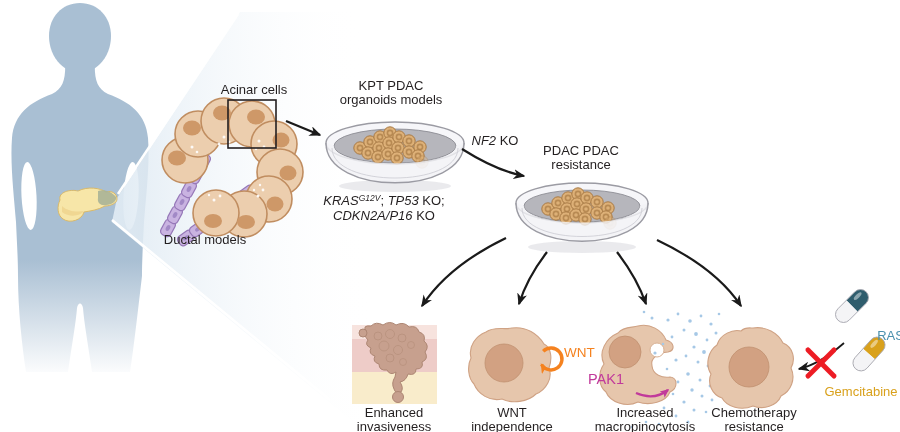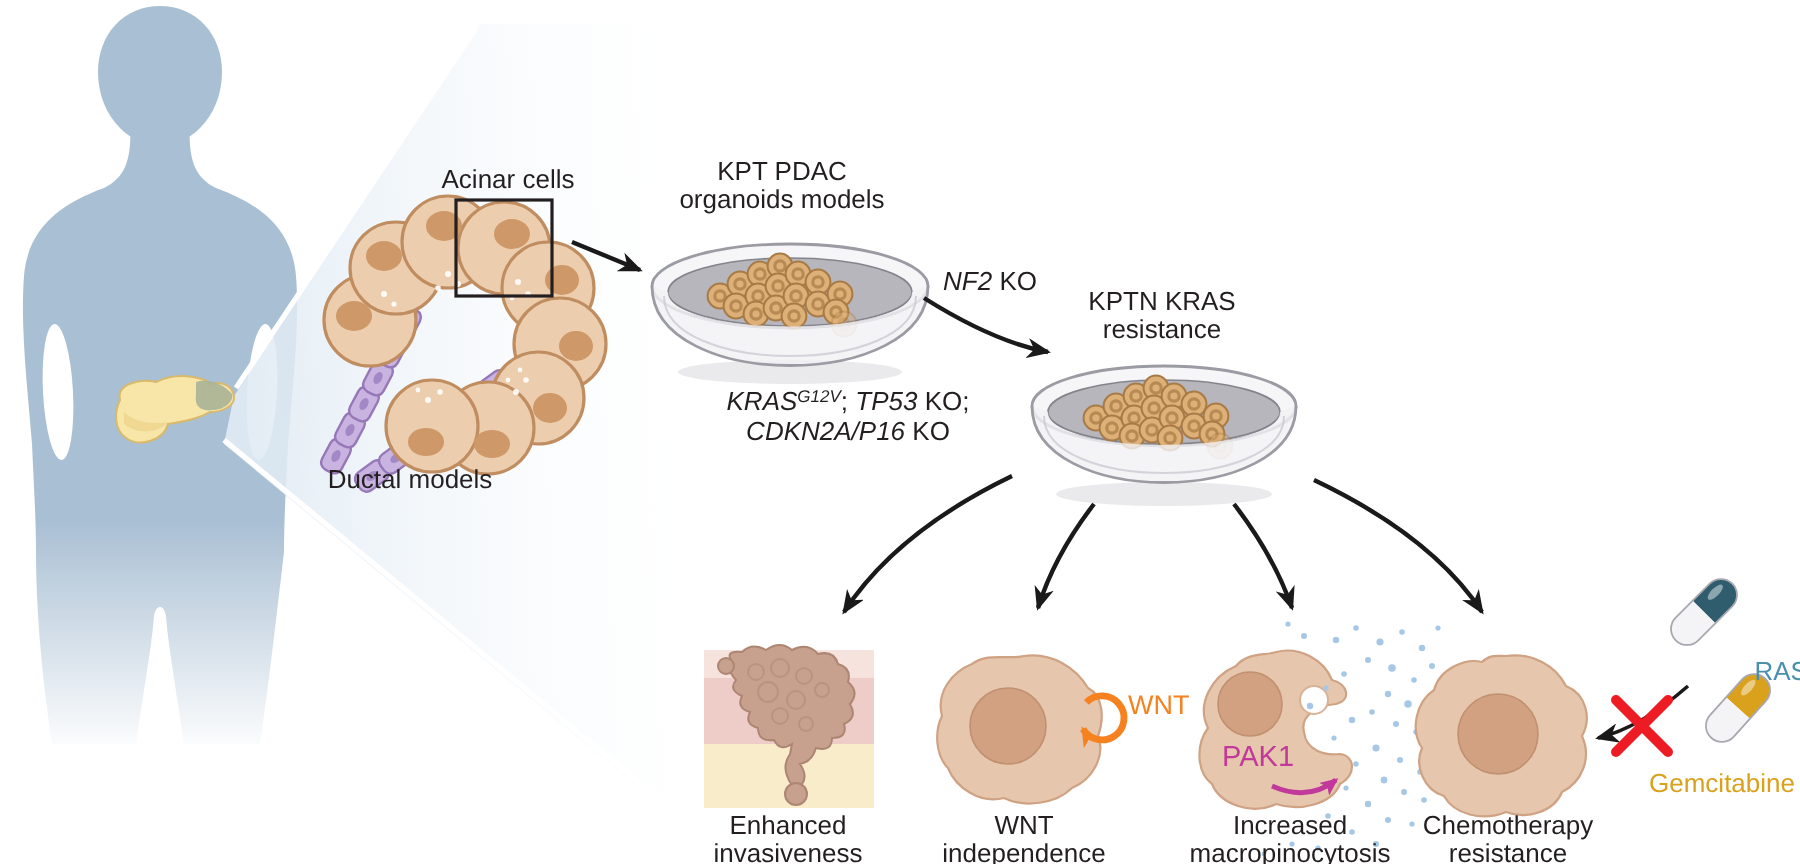--- a/index.html
+++ b/index.html
@@ -3,21 +3,21 @@
 <meta charset="utf-8">
 <style>
   html,body{margin:0;padding:0;background:#fff;}
   .stage{position:relative;width:900px;height:432px;background:#fff;overflow:hidden;
          font-family:"Liberation Sans",sans-serif;color:#231f20;}
   .stage svg.art{position:absolute;left:0;top:0;}
   .lbl{position:absolute;font-size:13px;line-height:14px;color:#231f20;white-space:nowrap;}
   .center{transform:translateX(-50%);text-align:center;}
   .it{font-style:italic;}
   .sup{font-size:8.5px;font-style:italic;vertical-align:4px;}
-  .geno{font-size:13px;line-height:15px;margin-left:40px;}
+  .geno{font-size:13px;line-height:15px;}
   .wnt-label{color:var(--wnt-orange);font-size:13.5px;}
   .pak1-label{color:var(--pak1-magenta);font-size:14.5px;}
   .rasi-label{color:var(--rasi-text);margin-left:36px;}
   .gem-label{color:var(--gem-gold);}
 </style>
 </head>
 <body>
 
 <div class="stage" id="stage" style="--body: #a9bfd3; --pancreas: #f7e6a8; --acinar-fill: #ecceae; --acinar-stroke: #c08d60; --acinar-nucleus: #ce9868; --ductal-fill: #c9b3e1; --ductal-stroke: #9678b8; --ductal-nucleus: #a289c6; --organoid: #ddb077; --dish-media: #b6b6bc; --invasion-pink-light: #f7e3de; --invasion-pink: #eeccc8; --invasion-cream: #f9eccb; --tumor: #c7a08e; --cell-fill: #e6c6ac; --cell-nucleus: #d2a182; --macropinosome-blue: #a6c8e6; --wnt-orange: #f5821f; --pak1-magenta: #c13a9b; --rasi-capsule: #2f5d6d; --rasi-text: #4a90ad; --gem-gold: #d9a11c; --x-red: #ed1c24; --arrow-black: #1a1a1a;">
 
@@ -328,21 +328,21 @@
 </div>
 
 <div class="lbl center geno" style="left:384px;top:191px;">
   <div><span class="it">KRAS</span><span class="sup">G12V</span><span>; </span><span class="it">TP53</span><span> KO;</span></div>
   <div><span class="it">CDKN2A/P16</span><span> KO</span></div>
 </div>
 
 <div class="lbl center" style="left:495px;top:134px;"><span class="it">NF2</span><span> KO</span></div>
 
 <div class="lbl center" style="left:581px;top:144px;">
-  <div>KPTN KRAS</div>
+  <div>PDAC PDAC</div>
   <div>resistance</div>
 </div>
 
 <div class="lbl center" style="left:394px;top:406px;">
   <div>Enhanced</div>
       <div>invasiveness</div>
 </div>
 <div class="lbl center" style="left:512px;top:406px;">
   <div>WNT</div>
       <div>independence</div>
@@ -350,17 +350,17 @@
 <div class="lbl center" style="left:645px;top:406px;">
   <div>Increased</div>
       <div>macropinocytosis</div>
 </div>
 <div class="lbl center" style="left:754px;top:406px;">
   <div>Chemotherapy</div>
       <div>resistance</div>
 </div>
 
 <div class="lbl wnt-label" style="left:564px;top:346px;">WNT</div>
-<div class="lbl pak1-label" style="left:611px;top:372px;">PAK1</div>
+<div class="lbl pak1-label" style="left:588px;top:372px;">PAK1</div>
 <div class="lbl center rasi-label" style="left:856px;top:329px;">RASi</div>
 <div class="lbl center gem-label" style="left:861px;top:370px;margin-top:15px;">Gemcitabine</div>
 
 </div>
 
 </body></html>

